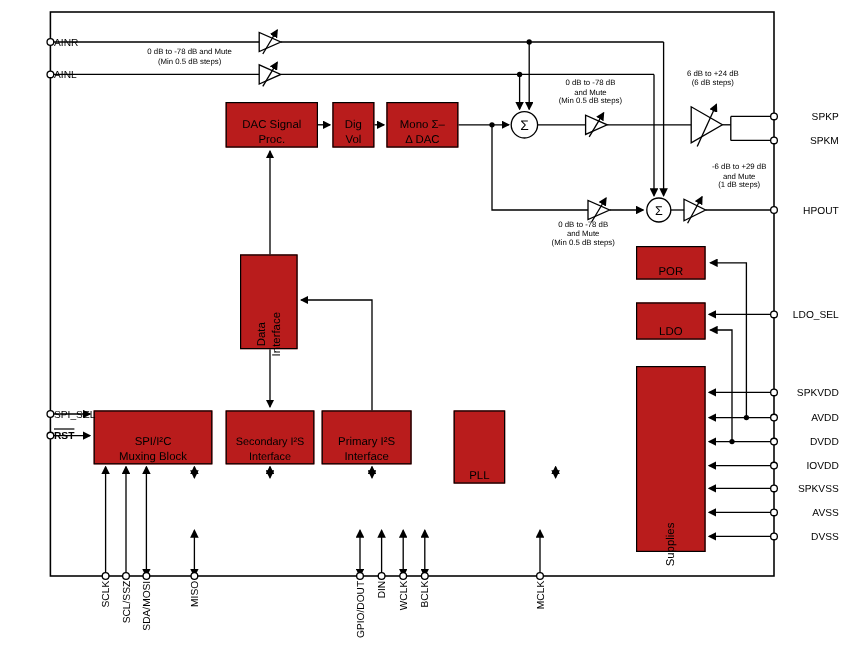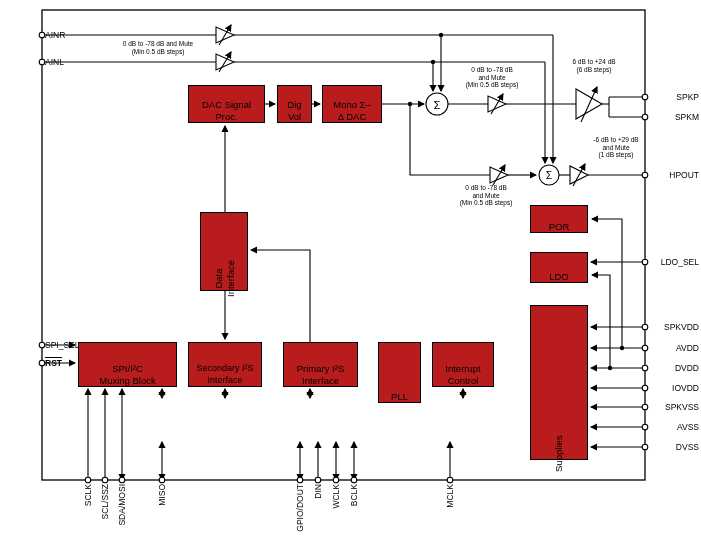--- a/index.html
+++ b/index.html
@@ -199,30 +199,26 @@
 Interface</span>
     </div>
   <div class="block" style="left:78px;top:342px;width:99px;height:45px">
       <span>SPI/I²C
 Muxing Block</span>
     </div>
   <div class="block" style="left:188px;top:342px;width:74px;height:45px">
       <span class="sm">Secondary I²S
 Interface</span>
     </div>
-  <div class="block" style="left:283px;top:342px;width:75px;height:45px">
+  <div class="block" style="left:268px;top:342px;width:75px;height:45px">
       <span>Primary I²S
 Interface</span>
     </div>
   <div class="block" style="left:378px;top:342px;width:43px;height:61px">
       <span>PLL</span>
-    </div>
-  <div class="block" style="left:432px;top:342px;width:62px;height:45px">
-      <span>Interrupt
-Control</span>
     </div>
   <div class="block" style="left:530px;top:205px;width:58px;height:28px">
       <span>POR</span>
     </div>
   <div class="block" style="left:530px;top:252px;width:58px;height:31px">
       <span>LDO</span>
     </div>
   <div class="block" style="left:530px;top:305px;width:58px;height:155px">
       <span class="rot">Supplies</span>
     </div>

